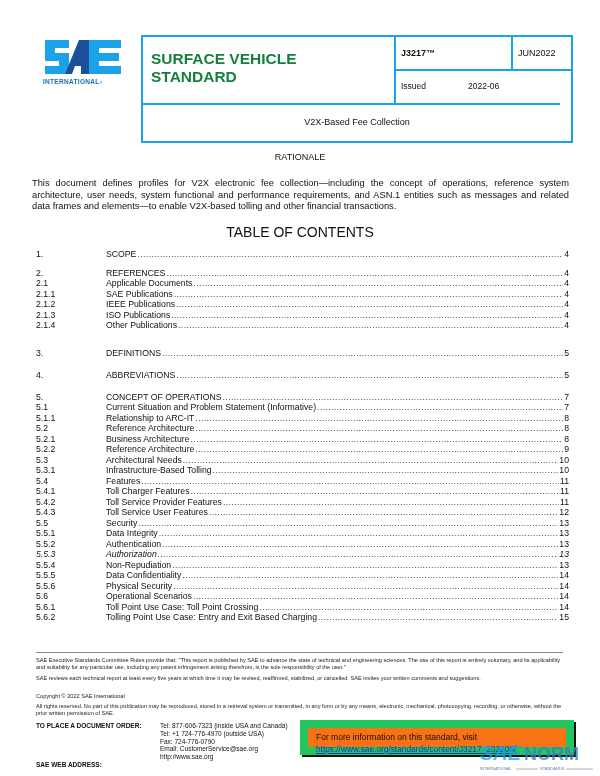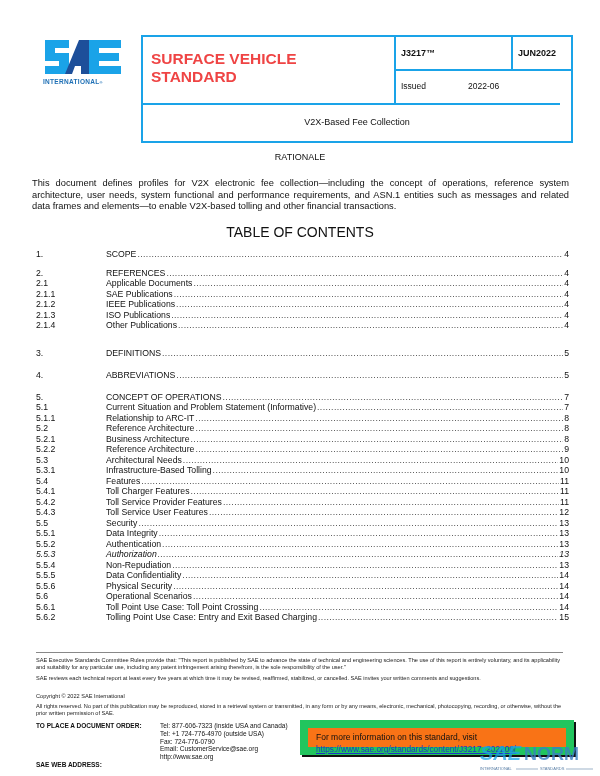--- a/index.html
+++ b/index.html
@@ -4,23 +4,23 @@
 <style>
   html, body { margin:0; padding:0; background:#ffffff; }
   body { width:600px; height:776px; position:relative; overflow:hidden; font-family:"Liberation Sans", sans-serif; color:#111; }
   .abs { position:absolute; }
   
   .logo { left:43px; top:38px; width:82px; height:48px; }
   .logo-intl { position:absolute; left:0; top:40px; width:84px; font-size:6.5px; font-weight:bold; color:#1d6fb5; letter-spacing:0.3px; white-space:nowrap; }
   
   .hbox { left:141px; top:35px; width:432px; height:108px; border:2px solid #1aa3e8; box-sizing:border-box; }
   .hcell { position:absolute; box-sizing:border-box; }
-  .h-title { left:0; top:0; width:253px; height:68px; border-right:2px solid #1aa3e8; border-bottom:2px solid #1aa3e8; padding:13px 0 17px 8px; font-size:15.5px; font-weight:bold; line-height:18px; color:#ef4444; }
+  .h-title { left:0; top:0; width:253px; height:68px; border-right:2px solid #1aa3e8; border-bottom:2px solid #1aa3e8; padding:13px 0 17px 8px; font-size:15.5px; font-weight:bold; line-height:18px; color:#15803d; }
   .h-doc { left:253px; top:0; width:117px; height:34px; border-right:2px solid #1aa3e8; border-bottom:2px solid #1aa3e8; padding:11px 0 0 5px; font-size:9px; font-weight:bold; }
-  .h-date { left:370px; top:0; width:58px; height:34px; border-bottom:2px solid #1aa3e8; padding:11px 0 0 5px; font-size:9px; font-weight:bold; }
+  .h-date { left:370px; top:0; width:58px; height:34px; border-bottom:2px solid #1aa3e8; padding:11px 0 0 5px; font-size:9px; font-weight:normal; }
   .h-issued { left:253px; top:34px; width:164px; height:34px; border-bottom:2px solid #1aa3e8; padding:10px 0 0 5px; font-size:8.5px; }
   .h-issued .v { position:absolute; left:72px; top:10px; }
   .h-sub { left:0; top:68px; width:428px; height:36px; text-align:center; padding-top:12px; font-size:9px; }
   .rationale-h { left:0; width:600px; top:152px; text-align:center; font-size:9px; }
   .rationale { left:32px; width:537px; top:178px; font-size:9.3px; line-height:11.5px; text-align:justify; }
   .toc-h { left:0; width:600px; top:224px; text-align:center; font-size:14px; }
   .toc-row { position:absolute; left:36px; width:533px; height:10px; font-size:8.7px; line-height:10px; display:flex; }
   .toc-num { width:70px; flex:none; }
   .toc-title { flex:none; white-space:nowrap; background:#fff; padding-right:1px; }
   .toc-dots { flex:1; overflow:hidden; white-space:nowrap; color:#444; letter-spacing:0.4px; }

